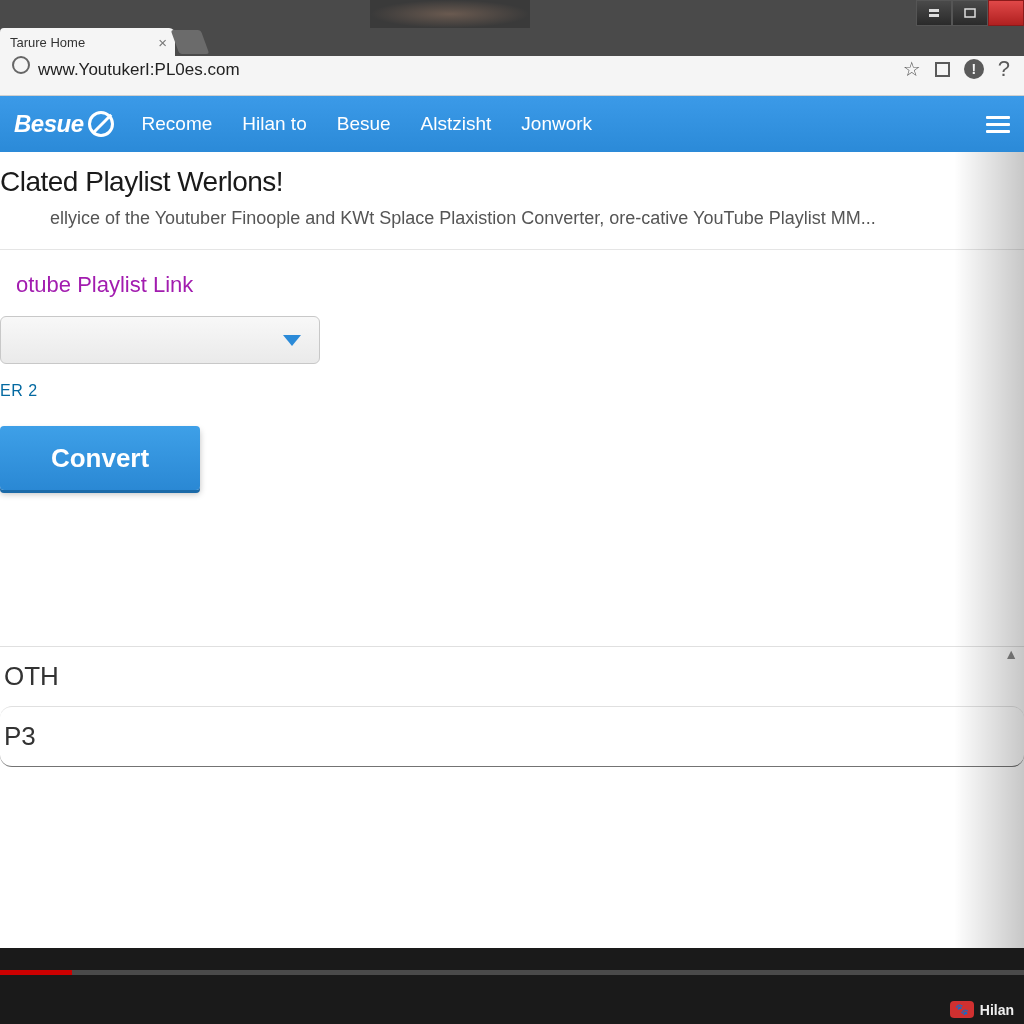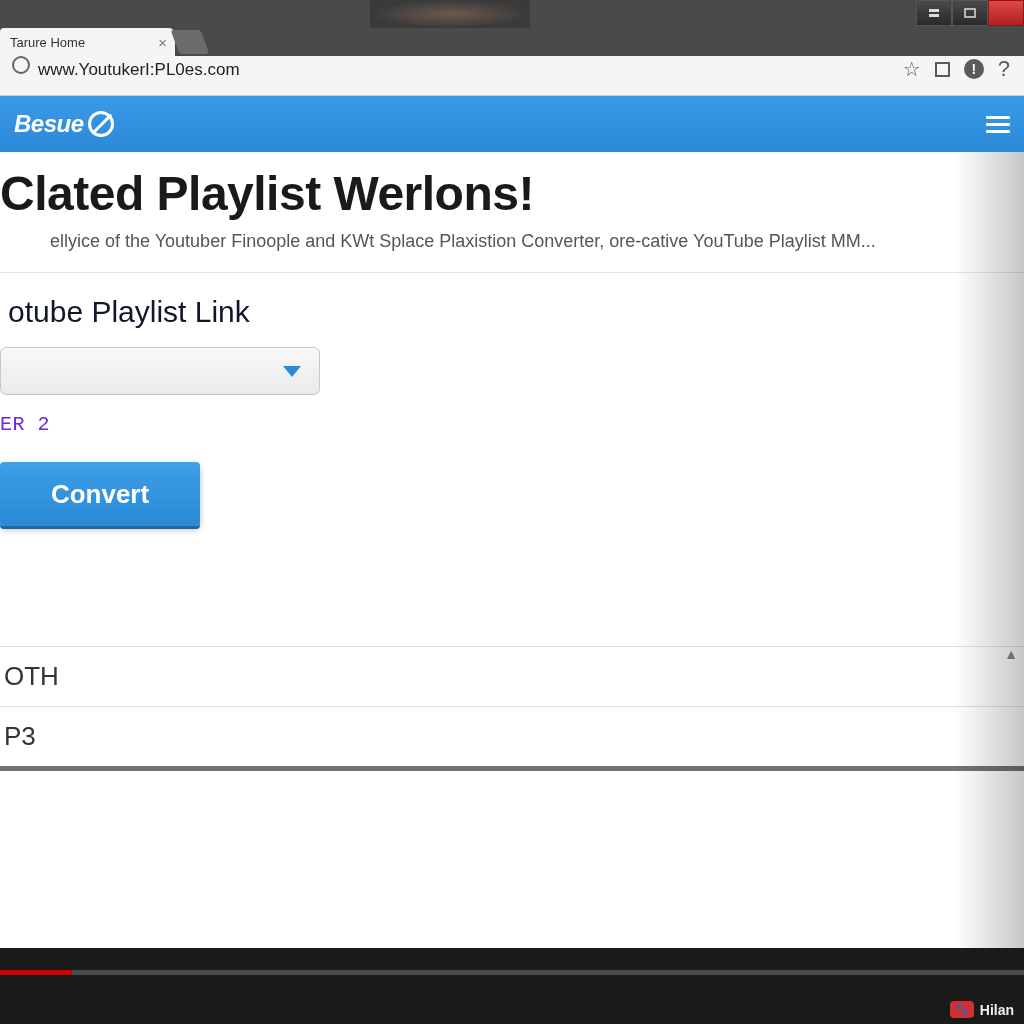--- a/index.html
+++ b/index.html
@@ -18,31 +18,31 @@
 .addr-icons { display: flex; align-items: center; gap: 14px; padding-right: 6px; color: #5a5a5a; }
 .addr-icons span, .addr-icons svg { font-size: 20px; }
 .site-nav { position: absolute; top: 96px; left: 0; right: 0; height: 56px; background: linear-gradient(#3b9ae8,#2b8ad8); display: flex; align-items: center; padding: 0 14px; color: #fff; }
 .logo { display: flex; align-items: center; gap: 4px; font-size: 24px; font-weight: bold; font-style: italic; letter-spacing: -0.5px; margin-right: 28px; }
 .logo-icon { width: 26px; height: 26px; border: 3px solid #fff; border-radius: 50%; position: relative; }
 .logo-icon::after { content: ""; position: absolute; width: 26px; height: 3px; background: #fff; top: 50%; left: -2px; transform: translateY(-50%) rotate(-45deg); }
 .nav-links { display: flex; gap: 30px; font-size: 19px; font-weight: 500; }
 .hamburger { margin-left: auto; display: flex; flex-direction: column; gap: 4px; cursor: pointer; }
 .hamburger span { width: 24px; height: 3px; background: #fff; border-radius: 1px; }
 .page { position: absolute; top: 152px; left: 0; right: 0; bottom: 76px; background: #fff; overflow: hidden; }
-.heading { font-size: 48px; font-weight: 700; color: #1a1a1a; padding: 14px 0 6px 0; letter-spacing: -0.5px; }
+.heading { font-size: 28px; font-weight: 400; color: #1a1a1a; padding: 14px 0 6px 0; letter-spacing: -0.5px; }
 .subtext { font-size: 18px; color: #555; padding: 4px 0 16px 2px; margin-left: 48px; }
 .divider { height: 1px; background: #e5e5e5; margin: 4px 0 18px 0; }
-.form-label { font-size: 30px; color: #0f172a; padding: 4px 0 18px 8px; }
+.form-label { font-size: 22px; color: #a21caf; padding: 4px 0 18px 16px; }
 .dropdown { width: 320px; height: 48px; background: linear-gradient(#f8f8f8,#eaeaea); border: 1px solid #c8c8c8; border-radius: 6px; display: flex; align-items: center; justify-content: flex-end; padding: 0 18px; margin-bottom: 16px; }
 .dropdown .caret { width: 0; height: 0; border-left: 9px solid transparent; border-right: 9px solid transparent; border-top: 11px solid #2b8ad8; }
-.small-label { font-size: 20px; color: #6d28d9; padding: 2px 0 26px 0; letter-spacing: 0.5px; font-family: Liberation Mono, monospace; }
+.small-label { font-size: 16px; color: #0369a1; padding: 2px 0 26px 0; letter-spacing: 0.5px; }
 .convert-btn { width: 200px; height: 64px; background: linear-gradient(#3ea0e8,#2a88d4); border: none; border-radius: 4px; color: #fff; font-size: 26px; font-weight: bold; box-shadow: 0 3px 0 #1b6aa8, 0 4px 6px rgba(0,0,0,.25); cursor: pointer; }
 .bottom-list { position: absolute; left: 0; right: 0; top: 494px; }
 .list-row { font-size: 26px; color: #333; padding: 14px 4px; border-top: 1px solid #e0e0e0; }
-.list-row.last { border-bottom: 5px solid #737373; }
+.list-row.last { border-bottom: 1px solid #737373; border-radius: 12px; }
 .right-fade { position: absolute; top: 152px; right: 0; width: 70px; bottom: 76px; background: linear-gradient(to left, rgba(0,0,0,0.22), rgba(0,0,0,0)); pointer-events: none; }
 .video-bar { position: absolute; left: 0; right: 0; bottom: 0; height: 76px; background: #1a1a1a; }
 .progress-track { position: absolute; top: 22px; left: 0; right: 0; height: 5px; background: #4a4a4a; }
 .progress-fill { height: 100%; width: 7%; background: #cc0000; }
 .bg-face { position: absolute; top: 0; left: 370px; width: 160px; height: 28px; background: radial-gradient(ellipse at center, #6a5a50 0%, #3a3a3a 70%); z-index: 1; }
 .tray { position: absolute; right: 10px; bottom: 6px; display: flex; align-items: center; gap: 6px; color: #eee; font-size: 14px; font-weight: bold; }
 .tray-badge { background: #d03030; color: #fff; font-size: 11px; padding: 2px 5px; border-radius: 4px; display: flex; align-items: center; gap: 3px; }
 .scroll-arrow { position: absolute; right: 6px; top: 494px; color: #888; font-size: 14px; }
 </style>
 </head>
@@ -82,20 +82,27 @@
     <span style="display:inline-flex;width:20px;height:20px;border-radius:50%;background:#5a5a5a;color:#f5f5f5;align-items:center;justify-content:center;font-weight:bold;font-size:14px;">!</span>
     <span style="font-size:22px;">?</span>
   </div>
 </div>
 
 <div class="site-nav">
   <div class="logo">
     <span>Besue</span>
     <span class="logo-icon"></span>
   </div>
+  <div class="nav-links">
+    <span>Recome</span>
+    <span>Hilan to</span>
+    <span>Besue</span>
+    <span>Alstzisht</span>
+    <span>Jonwork</span>
+  </div>
   <div class="hamburger">
     <span></span>
       <span></span>
       <span></span>
   </div>
 </div>
 
 <div class="page">
   <h1 class="heading">Clated Playlist Werlons!</h1>
   <div class="subtext">ellyice of the Youtuber Finoople and KWt Splace Plaxistion Converter, ore-cative YouTube Playlist MM...</div>

